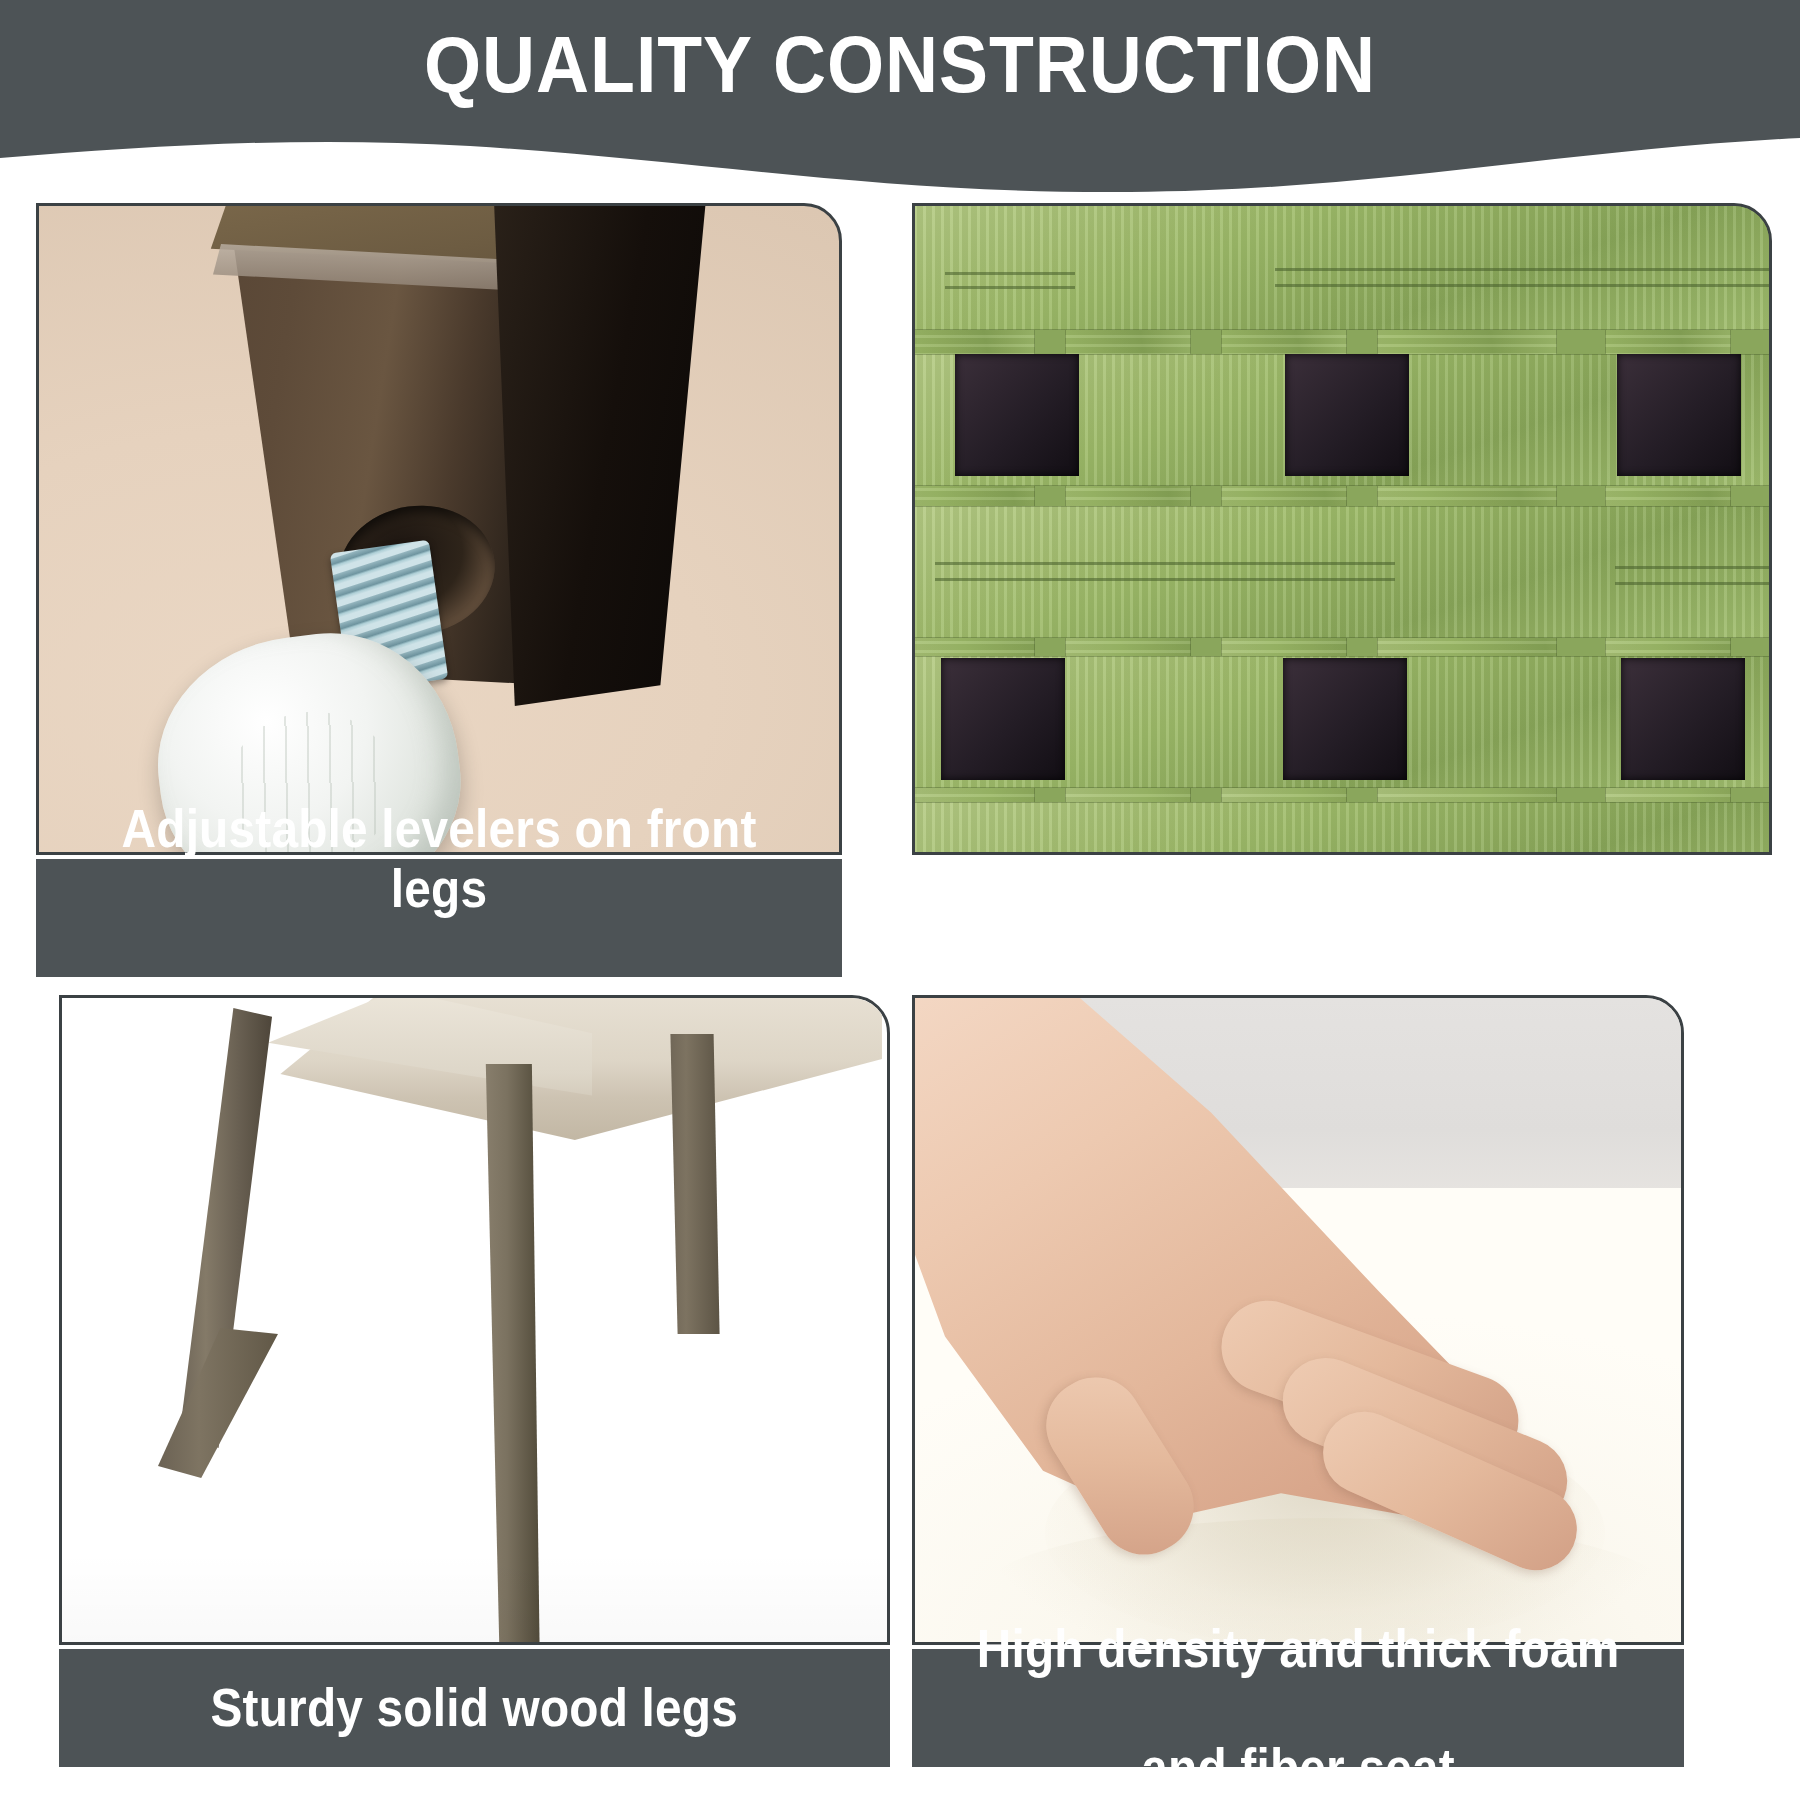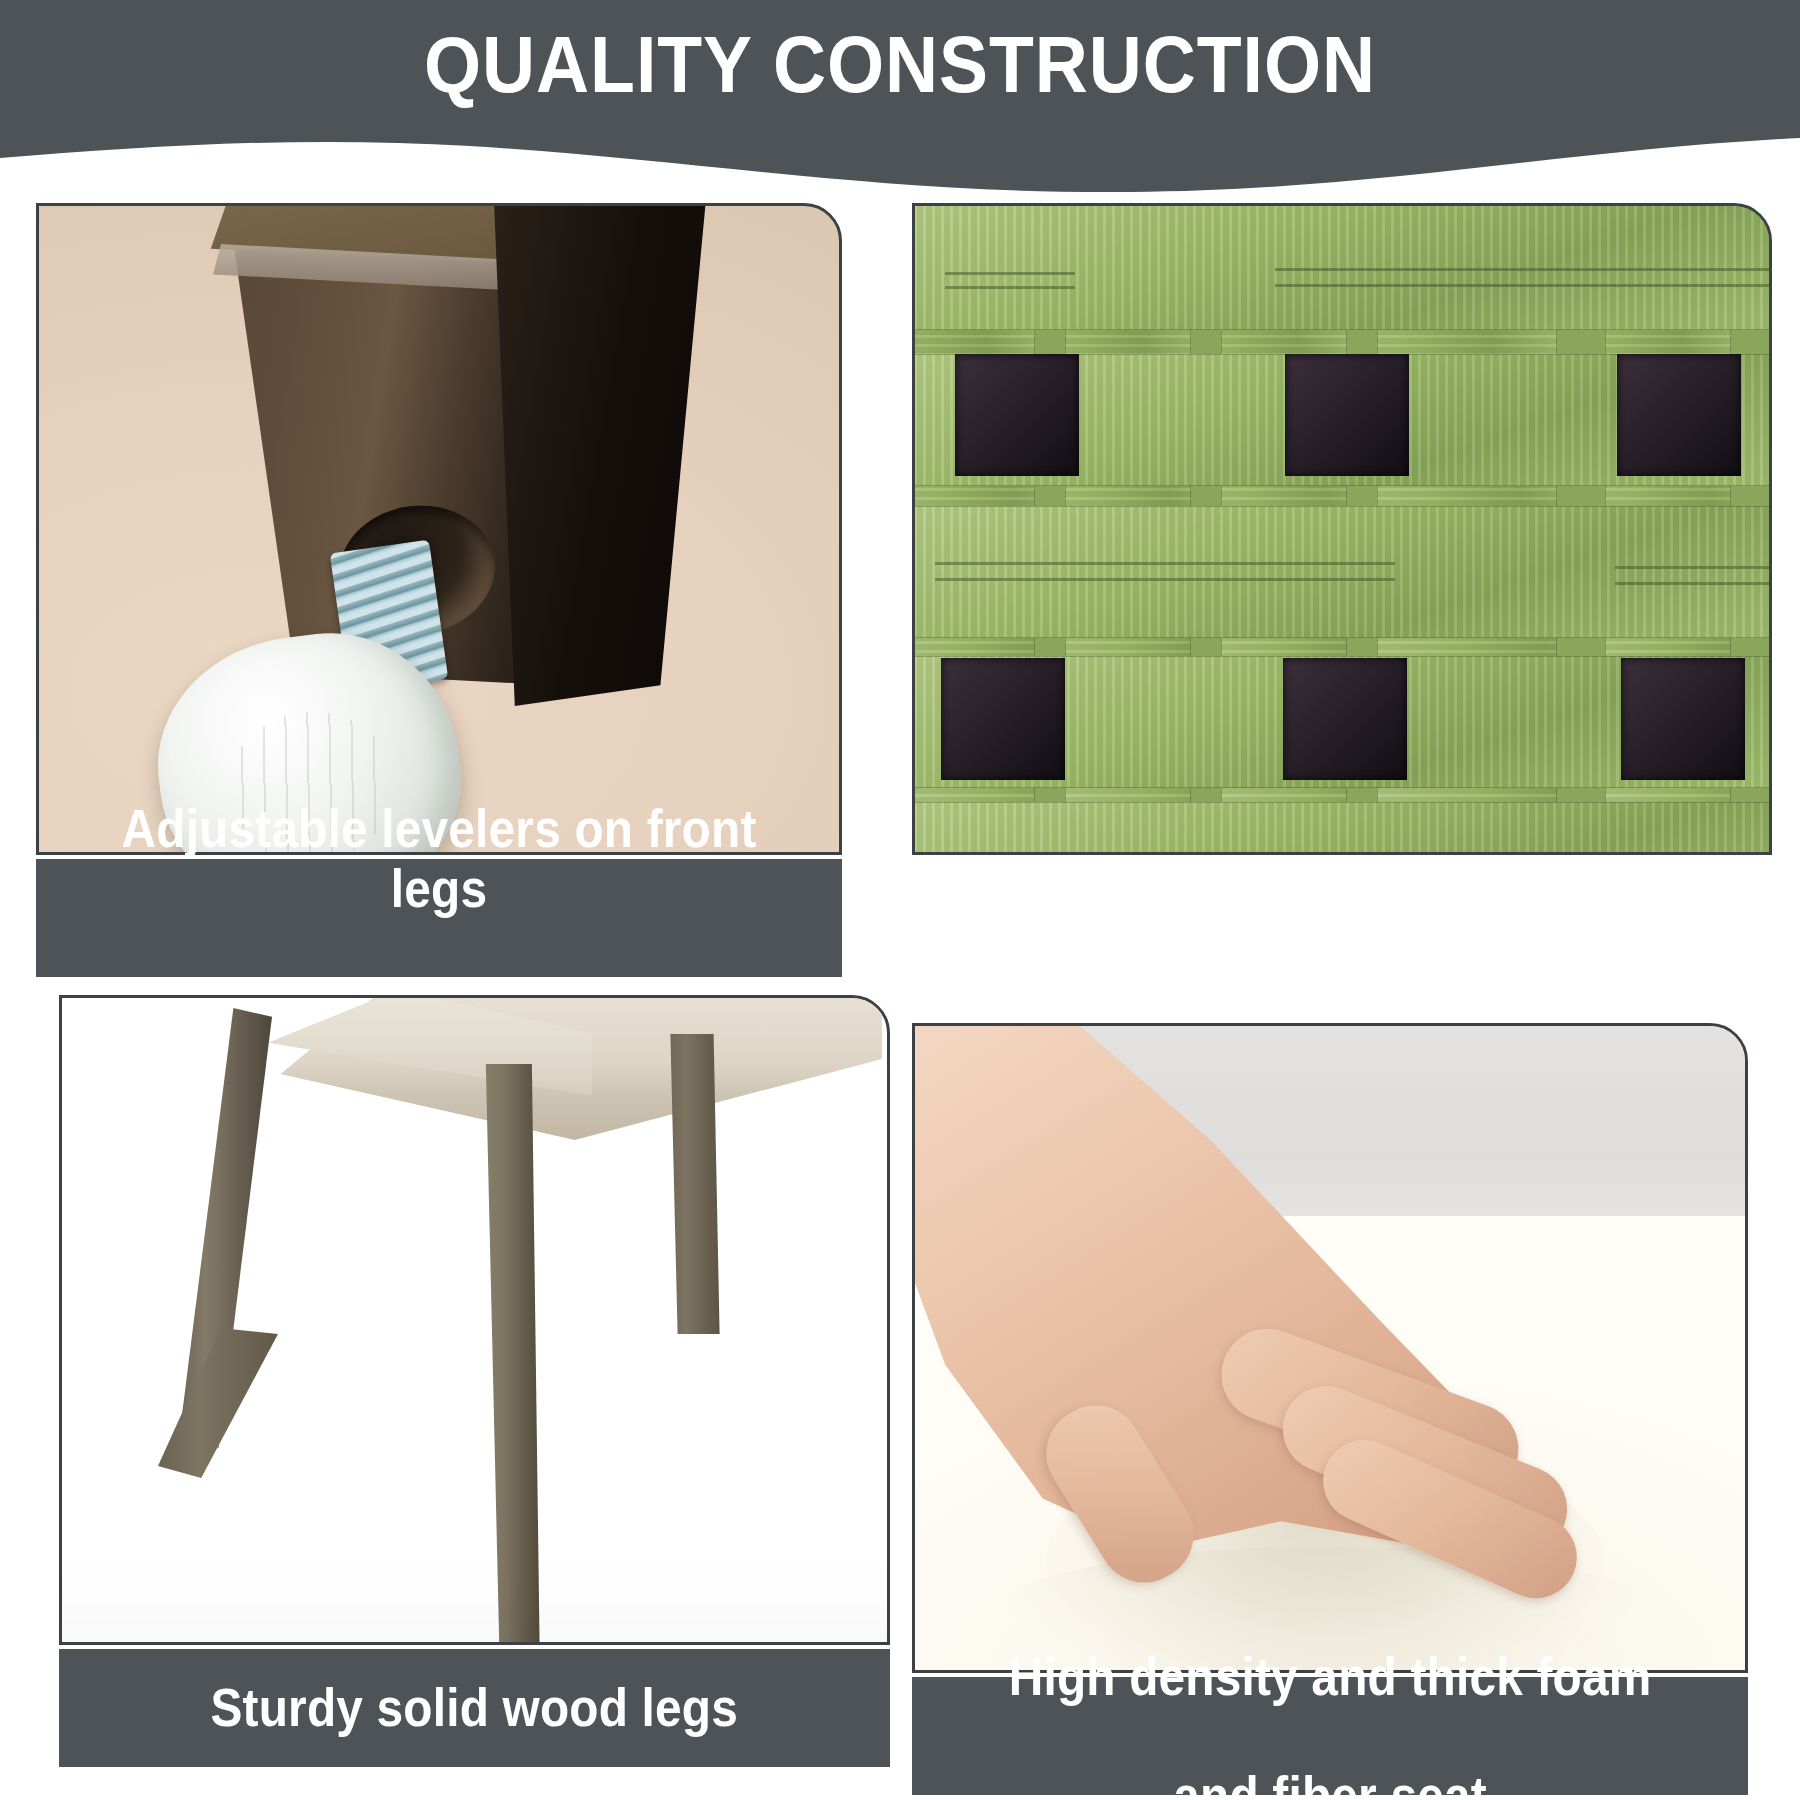--- a/index.html
+++ b/index.html
@@ -24,21 +24,21 @@
     white-space:nowrap;
     line-height:1.05;
   }
 
   
   .grid { position:absolute; left:0; top:0; width:1800px; height:1800px; }
   .cell { position:absolute; }
   .cell-1 { left:28px;  top:203px;  width:806px;margin-left:8px; }
   .cell-2 { left:912px; top:203px;  width:860px; }
   .cell-3 { left:28px;  top:995px;  width:862px;padding-left:31px; }
-  .cell-4 { left:912px; top:995px;  width:836px;margin-top:28px; }
+  .cell-4 { left:912px; top:995px;  width:772px; }
 
   .photo {
     position:relative;
     width:100%; height:652px;
     border:3px solid #3b4144;
     border-top-right-radius:38px;
     overflow:hidden;
     background:#ffffff;
   }
   .cell-1 .photo, .cell-2 .photo { height:652px; }

